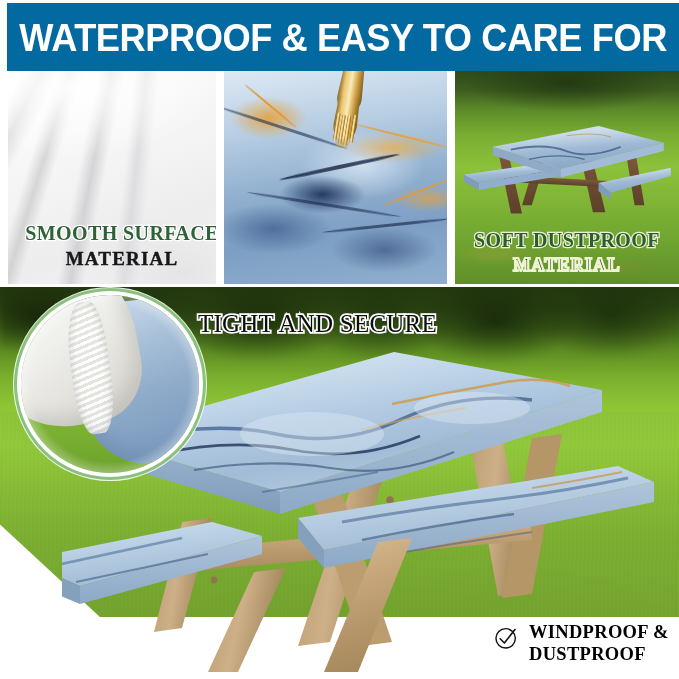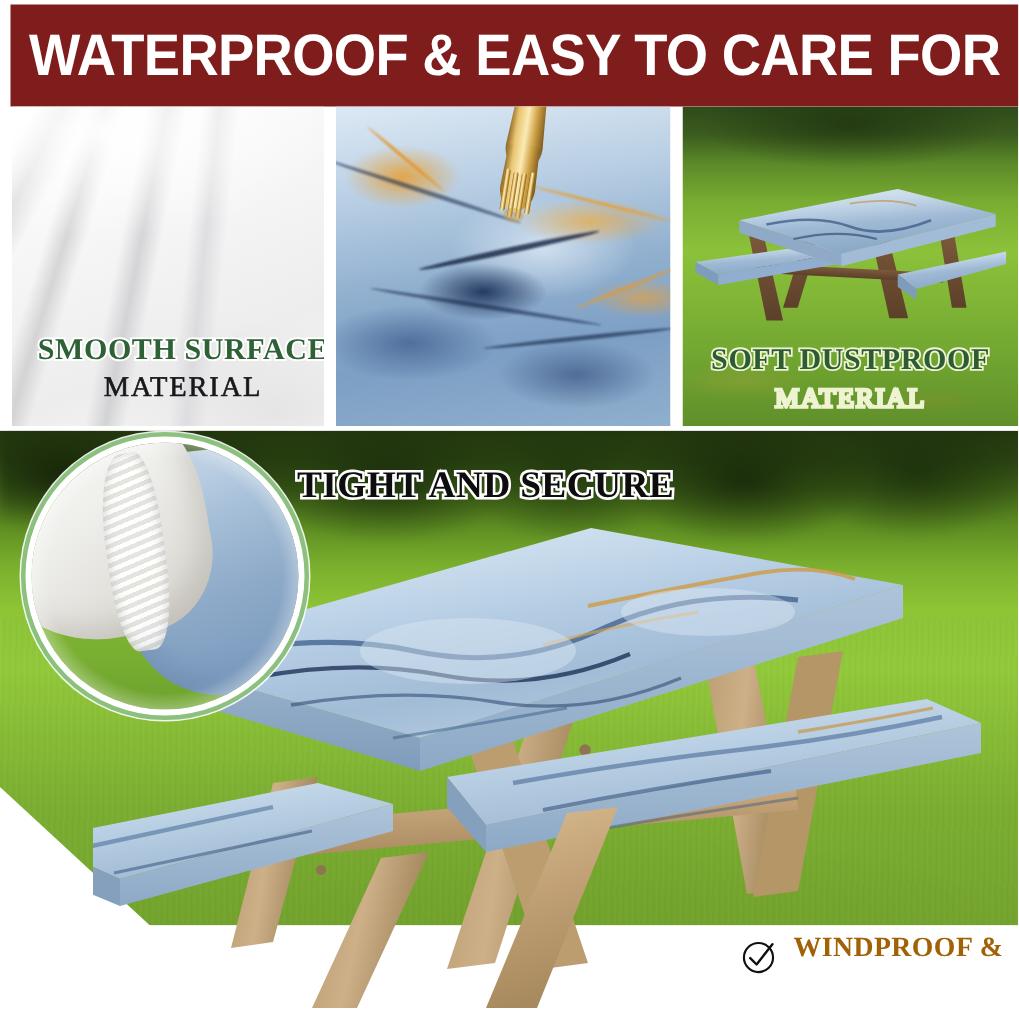--- a/index.html
+++ b/index.html
@@ -21,21 +21,21 @@
     overflow: hidden;
   }
 
   
   .header-banner {
     position: absolute;
     left: 7px;
     top: 3px;
     width: 672px;
     height: 68px;
-    background: #7f1d1d;
+    background: #0369a1;
     display: flex;
     align-items: center;
     justify-content: center;
     overflow: hidden;
   }
   .header-title {
     color: #ffffff;
     font-family: "Liberation Sans", "DejaVu Sans", sans-serif;
     font-weight: bold;
     font-size: 39px;
@@ -143,21 +143,21 @@
     font-weight: bold;
     font-size: 20px;
     letter-spacing: 0.4px;
     color: #2f6136;
     -webkit-text-stroke: 2.6px #ffffff;
     paint-order: stroke fill;
     white-space: nowrap;
   }
   .cap-line2 {
     font-family: "Liberation Serif", "DejaVu Serif", serif;
-    font-weight: normal;
+    font-weight: bold;
     font-size: 19px;
     letter-spacing: 1.2px;
     margin-top: 3px;
     color: #16181a;
     -webkit-text-stroke: 0.4px #16181a;
     white-space: nowrap;
     text-align: center;
   }
   .panel-1 .panel-caption { bottom: 14px; margin-left: 10px; }
   .panel-3 .panel-caption { bottom: 8px; }
@@ -215,21 +215,21 @@
     opacity: 0.7;
   }
 
   
   .hero-headline {
     position: absolute;
     left: 198px;
     top: 310px;
     z-index: 14;
     font-family: "Liberation Serif", "DejaVu Serif", serif;
-    font-weight: bold;
+    font-weight: normal;
     font-size: 25px;
     letter-spacing: 0.2px;
     color: #0d0d0d;
     -webkit-text-stroke: 3.4px #ffffff;
     paint-order: stroke fill;
     white-space: nowrap;
   }
 
   
   .inset-circle {
@@ -310,21 +310,21 @@
     align-items: flex-start;
     gap: 9px;
   }
   .badge-icon { width: 27px; height: 27px; flex: 0 0 27px; margin-top: 2px; }
   .badge-text {
     font-family: "Liberation Serif", "DejaVu Serif", serif;
     font-weight: bold;
     font-size: 18.5px;
     line-height: 1.18;
     letter-spacing: 0.3px;
-    color: #a16207;
+    color: #000000;
     white-space: nowrap;
   }
 </style>
 </head>
 <body>
 
 <div class="poster">
 
   <div class="header-banner">
     <div class="header-title">WATERPROOF &amp; EASY TO CARE FOR</div>
@@ -525,16 +525,17 @@
 
   <div class="hero-headline">TIGHT AND SECURE</div>
 
   <div class="badge">
     <svg class="badge-icon" viewBox="0 0 32 32">
       <circle cx="15" cy="17" r="11.5" fill="none" stroke="#111111" stroke-width="1.7"></circle>
       <path d="M8.5 17.5 L13.5 22.5 L26 6.5" fill="none" stroke="#111111" stroke-width="1.9" stroke-linecap="round" stroke-linejoin="round"></path>
     </svg>
     <div class="badge-text">
       <div>WINDPROOF &amp;</div>
+      <div>DUSTPROOF</div>
     </div>
   </div>
 
 </div>
 
 </body></html>

